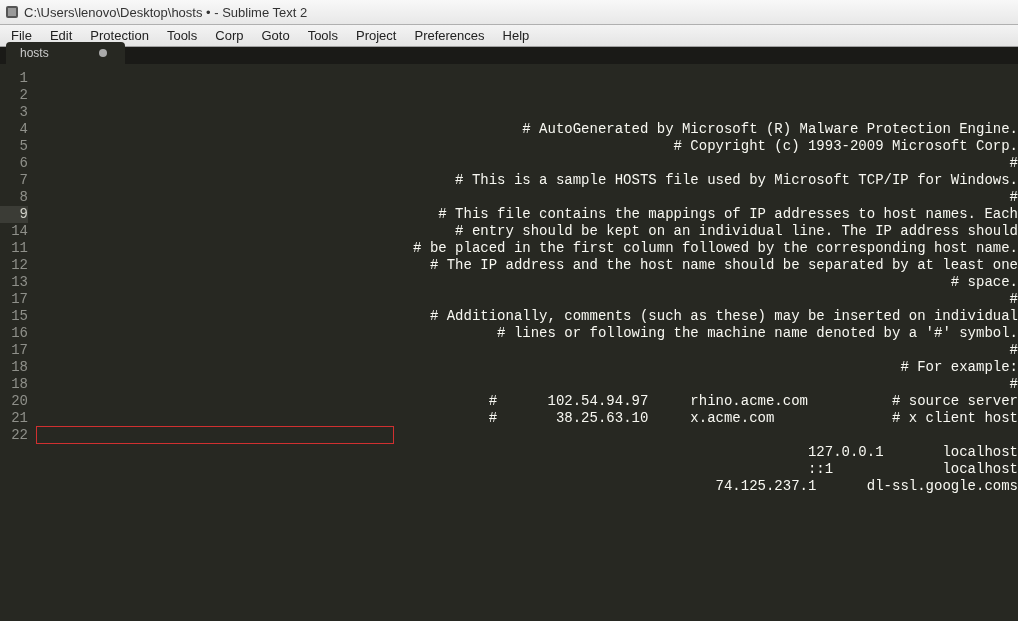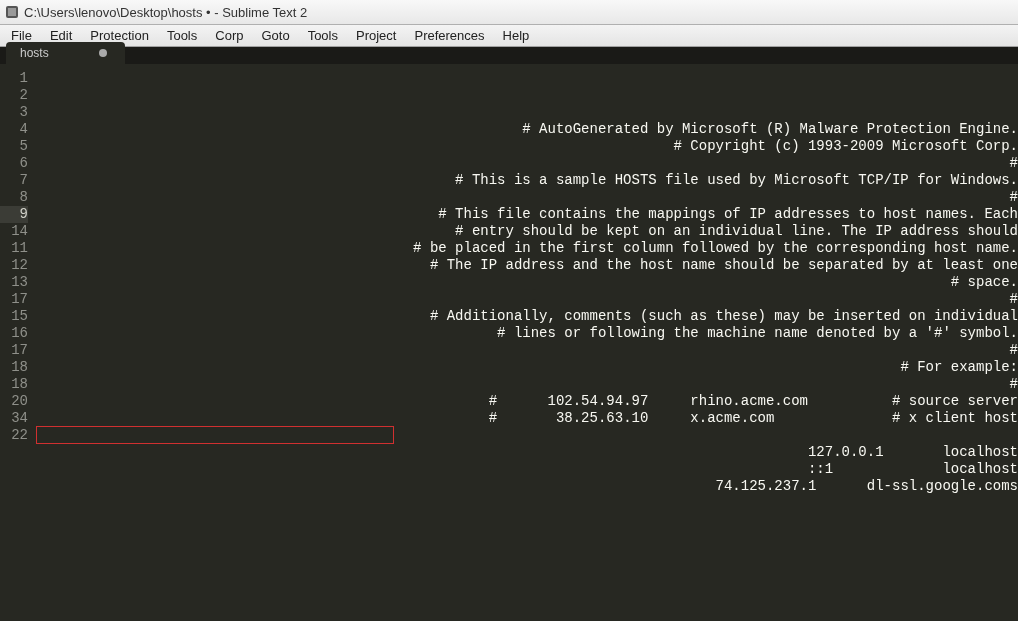--- a/index.html
+++ b/index.html
@@ -162,19 +162,19 @@
       <div class="ln">11</div>
       <div class="ln">12</div>
       <div class="ln">13</div>
       <div class="ln">17</div>
       <div class="ln">15</div>
       <div class="ln">16</div>
       <div class="ln">17</div>
       <div class="ln">18</div>
       <div class="ln">18</div>
       <div class="ln">20</div>
-      <div class="ln">34</div>
+      <div class="ln">21</div>
       <div class="ln">22</div>
     </div>
   <div class="code-area" id="codearea">
     <div class="highlight-box" id="hlbox" style="top: 362px; left: 0px; width: 358px; height: 18px;"></div>
   <div class="code-line"># AutoGenerated by Microsoft (R) Malware Protection Engine.</div><div class="code-line"># Copyright (c) 1993-2009 Microsoft Corp.</div><div class="code-line">#</div><div class="code-line"># This is a sample HOSTS file used by Microsoft TCP/IP for Windows.</div><div class="code-line">#</div><div class="code-line"># This file contains the mappings of IP addresses to host names. Each</div><div class="code-line"># entry should be kept on an individual line. The IP address should</div><div class="code-line"># be placed in the first column followed by the corresponding host name.</div><div class="code-line"># The IP address and the host name should be separated by at least one</div><div class="code-line"># space.</div><div class="code-line">#</div><div class="code-line"># Additionally, comments (such as these) may be inserted on individual</div><div class="code-line"># lines or following the machine name denoted by a '#' symbol.</div><div class="code-line">#</div><div class="code-line"># For example:</div><div class="code-line">#</div><div class="code-line">#      102.54.94.97     rhino.acme.com          # source server</div><div class="code-line">#       38.25.63.10     x.acme.com              # x client host</div><div class="code-line"></div><div class="code-line">127.0.0.1       localhost</div><div class="code-line">::1             localhost</div><div class="code-line">74.125.237.1      dl-ssl.google.coms</div></div>
 </div>
 
 </body></html>

